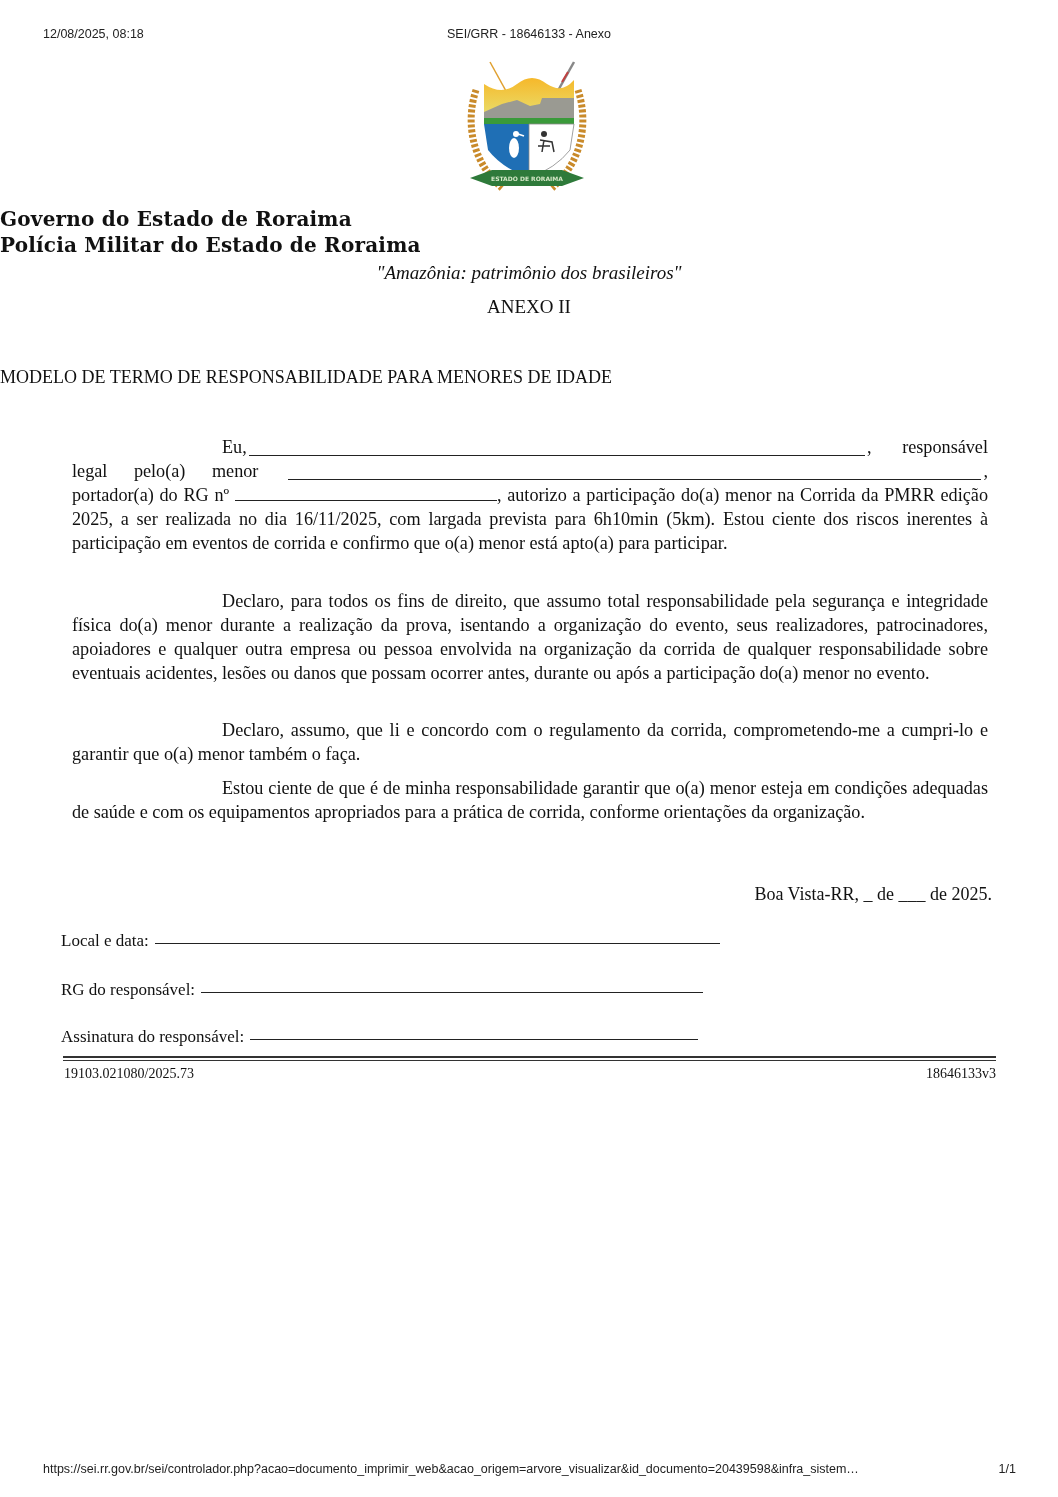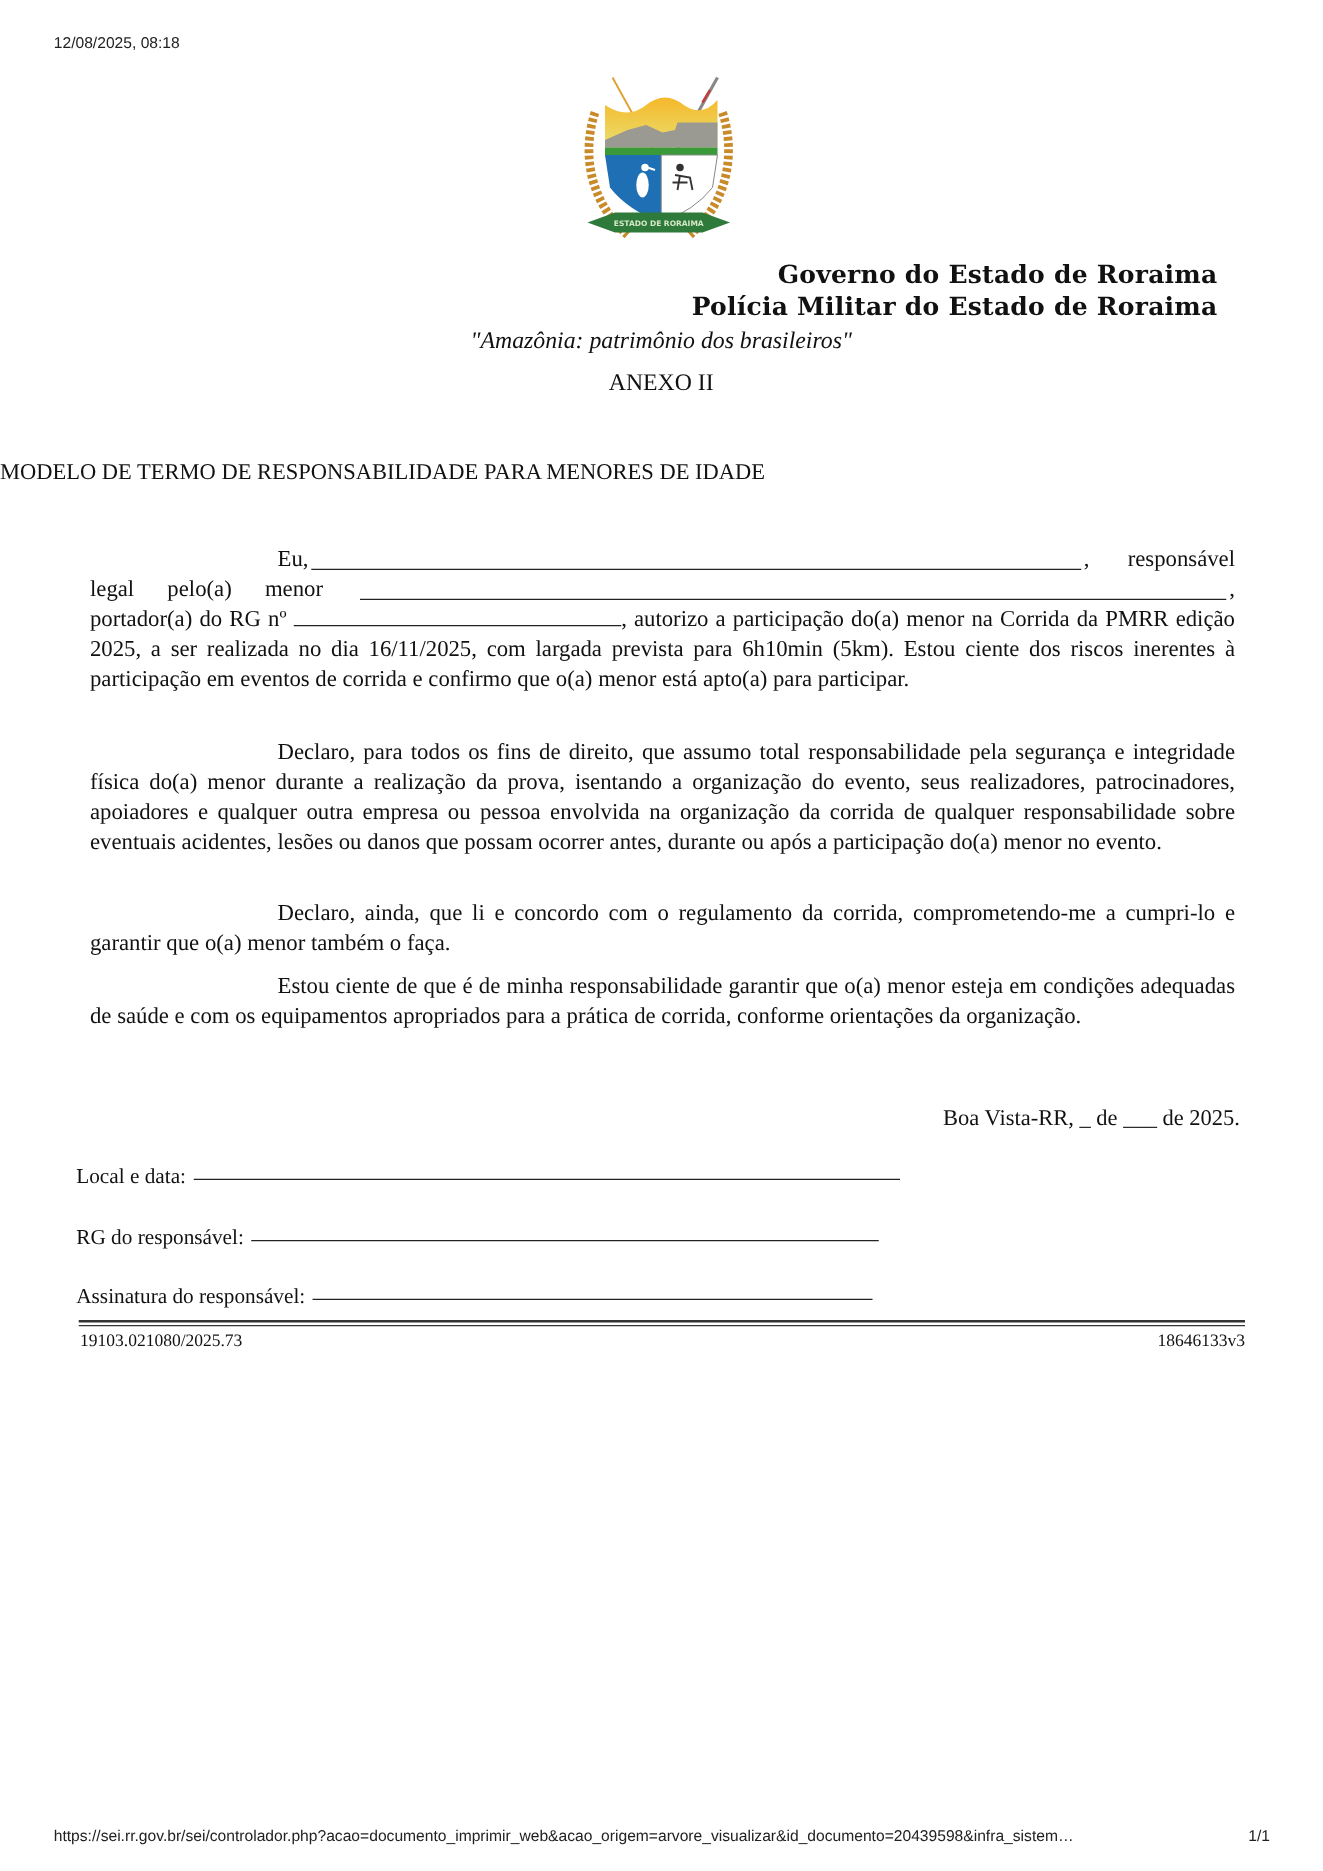--- a/index.html
+++ b/index.html
@@ -14,21 +14,21 @@
   .print-header { top: 27px; height: 18px; }
   .print-header .date { position: absolute; left: 43px; }
   .print-header .title { position: absolute; left: 0; width: 1058px; text-align: center; }
   .print-footer { top: 1462px; height: 18px; }
   .print-footer .url { position: absolute; left: 43px; }
   .print-footer .page { position: absolute; right: 42px; }
 
   .crest { position: absolute; left: 462px; top: 60px; width: 130px; height: 145px; }
 
   .heading {
-    position: absolute; left: 0; width: 974px; text-align: right;
+    position: absolute; left: 0; width: 974px; text-align: left;
     font-family: "DejaVu Serif", serif; font-weight: bold; font-size: 20px; color: #111;
     letter-spacing: 0.2px;
   }
   .h1 { top: 207px; }
   .h2 { top: 233px; }
   .motto {
     position: absolute; left: 0; width: 1058px; text-align: center; top: 262px;
     font-family: "Liberation Serif", serif; font-style: italic; font-size: 19px; color: #111;
   }
   .annex {
@@ -75,20 +75,21 @@
     position: absolute; top: 1066px; font-family: "Liberation Serif", serif; font-size: 14px; color: #111;
   }
   .doc-meta.left { left: 64px; }
   .doc-meta.right { right: 62px; }
 </style>
 </head>
 <body>
 
 <div class="print-header">
   <span class="date">12/08/2025, 08:18</span>
+  <span class="title">SEI/GRR - 18646133 - Anexo</span>
 </div>
 
 <div class="crest">
   <svg width="130" height="145" viewBox="0 0 130 145">
 
     <line x1="28" y1="2" x2="60" y2="60" stroke="#e0a030" stroke-width="1.5"></line>
     <line x1="112" y1="2" x2="74" y2="70" stroke="#888" stroke-width="2.5"></line>
     <line x1="106" y1="12" x2="100" y2="22" stroke="#c04040" stroke-width="2"></line>
 
     <path d="M14 30 C4 60, 8 100, 40 128" fill="none" stroke="#c98a2a" stroke-width="7" stroke-dasharray="3 2"></path>
@@ -141,21 +142,21 @@
   <div style="text-align:justify;">
     <span>portador(a) do RG nº</span>
     <span style="display:inline-block; width:262px; border-bottom:1px solid #222; height:14px; vertical-align:baseline;"></span><span>, autorizo a participação do(a) menor na Corrida da PMRR edição 2025, a ser realizada no dia 16/11/2025, com largada prevista para 6h10min (5km). Estou ciente dos riscos inerentes à participação em eventos de corrida e confirmo que o(a) menor está apto(a) para participar.</span>
   </div>
 </div>
 
 <div class="body-text p2">
   <p>Declaro, para todos os fins de direito, que assumo total responsabilidade pela segurança e integridade física do(a) menor durante a realização da prova, isentando a organização do evento, seus realizadores, patrocinadores, apoiadores e qualquer outra empresa ou pessoa envolvida na organização da corrida de qualquer responsabilidade sobre eventuais acidentes, lesões ou danos que possam ocorrer antes, durante ou após a participação do(a) menor no evento.</p>
 </div>
 <div class="body-text p3">
-  <p>Declaro, ainda, que li e concordo com o regulamento da corrida, comprometendo-me a cumpri-lo e garantir que o(a) menor também o faça.</p>
+  <p>Declaro, assumo, que li e concordo com o regulamento da corrida, comprometendo-me a cumpri-lo e garantir que o(a) menor também o faça.</p>
 </div>
 <div class="body-text p4">
   <p>Estou ciente de que é de minha responsabilidade garantir que o(a) menor esteja em condições adequadas de saúde e com os equipamentos apropriados para a prática de corrida, conforme orientações da organização.</p>
 </div>
 
 <div class="place-date">Boa Vista-RR, _ de ___ de 2025.</div>
 
 <div class="sig-field f1">
   <span>Local e data:</span>
   <span class="line" style="width:565px;"></span>

